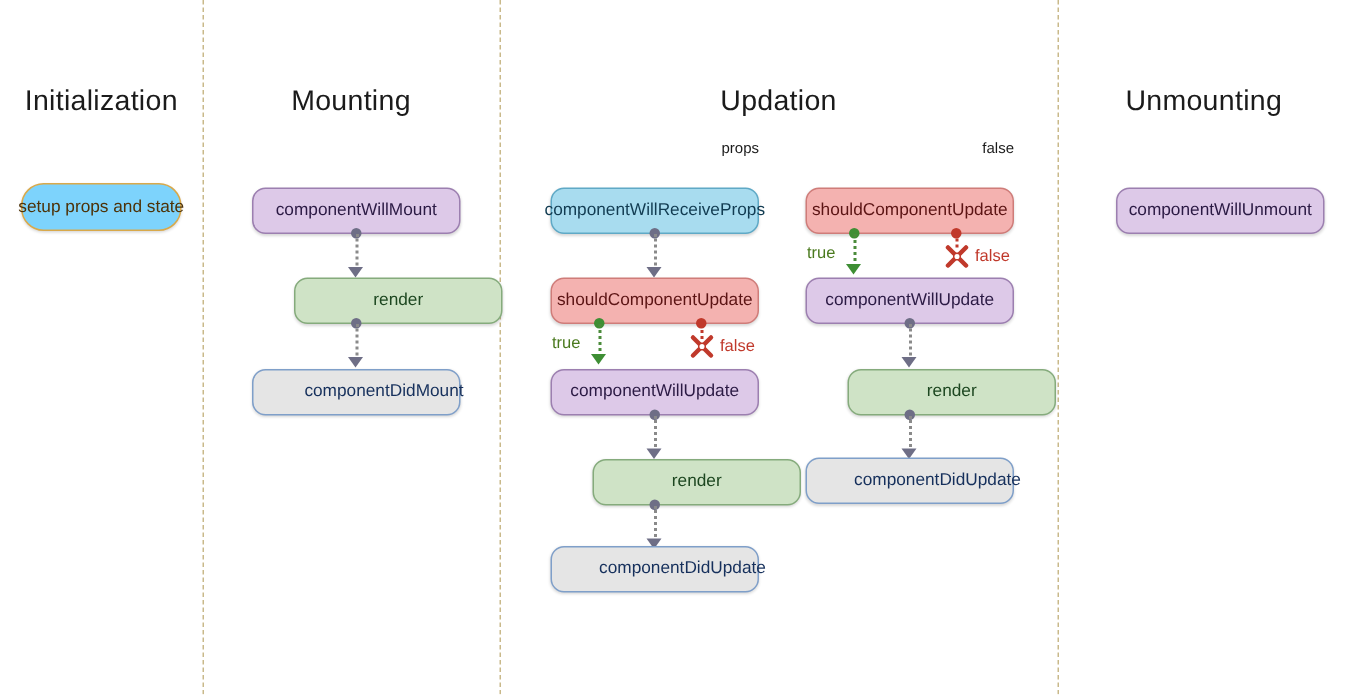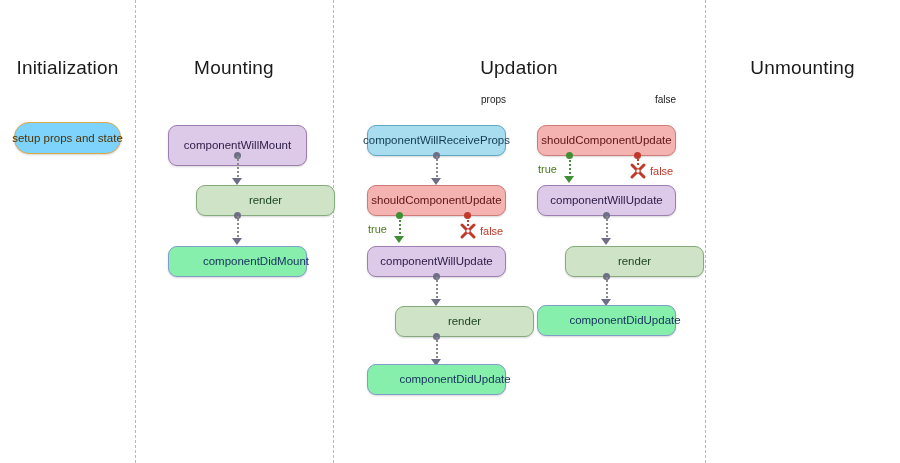--- a/index.html
+++ b/index.html
@@ -57,21 +57,21 @@
     align-items: center;
     justify-content: center;
     font-size: 11.5px;
     line-height: 1.1;
     text-align: center;
     box-shadow: 0 1px 2px rgba(0,0,0,0.16);
     white-space: nowrap;
   }
   .node.purple  { background:#ddc9e8; border-color:#9c7fb0; color:#2b1a44; }
   .node.green   { background:#cfe3c6; border-color:#85ab7c; color:#1d4720;margin-left:28px; }
-  .node.blue    { background:#86efac; border-color:#7f9fc9; color:#16305c;padding-left:37px; }
+  .node.blue    { background:#e5e5e5; border-color:#7f9fc9; color:#16305c;padding-left:37px; }
   .node.cyan    { background:#a8dcef; border-color:#5fa9c6; color:#123c52; }
   .node.red     { background:#f4b2b0; border-color:#cf7c79; color:#5c1414; }
   .node.orange  { background:#7dd3fc; border-color:#d9a94a; color:#4d3208;border-radius:15px; }
 
   
   .conn {
     position: absolute;
     width: 0;
     border-left: 2px dotted #8a8a8a;
   }
@@ -127,21 +127,21 @@
   <div class="col-title" style="left:135px; top:57px; width:198px;">Mounting</div>
   <div class="col-title" style="left:0px; top:57px; width:135px;">Initialization</div>
   <div class="col-title" style="left:333px; top:57px; width:372px;">Updation</div>
   <div class="col-title" style="left:705px; top:57px; width:195px;">Unmounting</div>
 
   <div class="sub-title" style="left:367px; top:94px; width:139px;">props</div>
   <div class="sub-title" style="left:537px; top:94px; width:139px;">false</div>
 
   <div class="node orange" style="left:14px; top:122px; width:107px; height:32px;">setup props and state</div>
 
-  <div class="node purple" style="left:168px; top:125px; width:139px; height:41px;">componentWillMount</div>
+  <div class="node purple" style="left:168px; top:125px; width:139px; height:31px;">componentWillMount</div>
   <div class="src-dot" style="left:234px; top:152px;"></div>
   <div class="conn" style="left:237px; top:156px; height:24px;"></div>
   <div class="arrow-head" style="left:232px; top:178px;"></div>
 
   <div class="node green" style="left:168px; top:185px; width:139px; height:31px;">render</div>
   <div class="src-dot" style="left:234px; top:212px;"></div>
   <div class="conn" style="left:237px; top:216px; height:24px;"></div>
   <div class="arrow-head" style="left:232px; top:238px;"></div>
 
   <div class="node blue" style="left:168px; top:246px; width:139px; height:31px;">componentDidMount</div>
@@ -202,14 +202,15 @@
   <div class="conn" style="left:606px; top:216px; height:24px;"></div>
   <div class="arrow-head" style="left:601px; top:238px;"></div>
 
   <div class="node green" style="left:537px; top:246px; width:139px; height:31px;">render</div>
   <div class="src-dot" style="left:603px; top:273px;"></div>
   <div class="conn" style="left:606px; top:277px; height:24px;"></div>
   <div class="arrow-head" style="left:601px; top:299px;"></div>
 
   <div class="node blue" style="left:537px; top:305px; width:139px; height:31px;">componentDidUpdate</div>
 
+  <div class="node purple" style="left:744px; top:125px; width:139px; height:31px;">componentWillUnmount</div>
 
 </div>
 
 </body></html>

